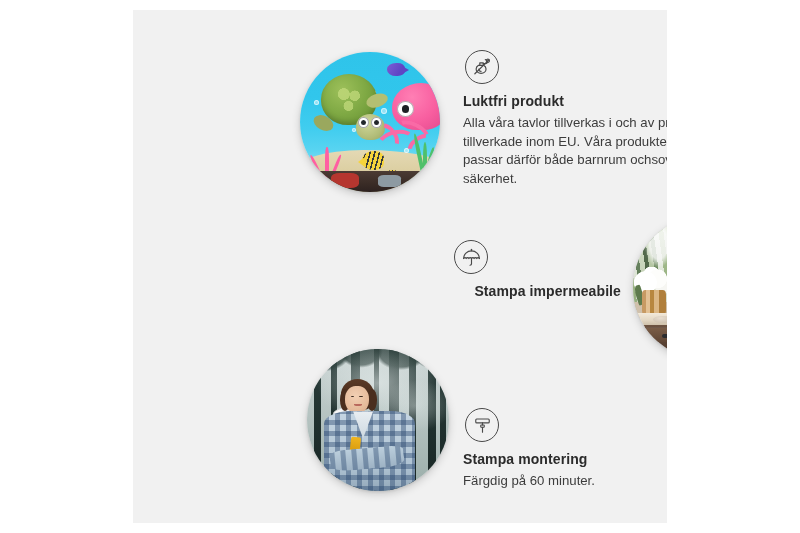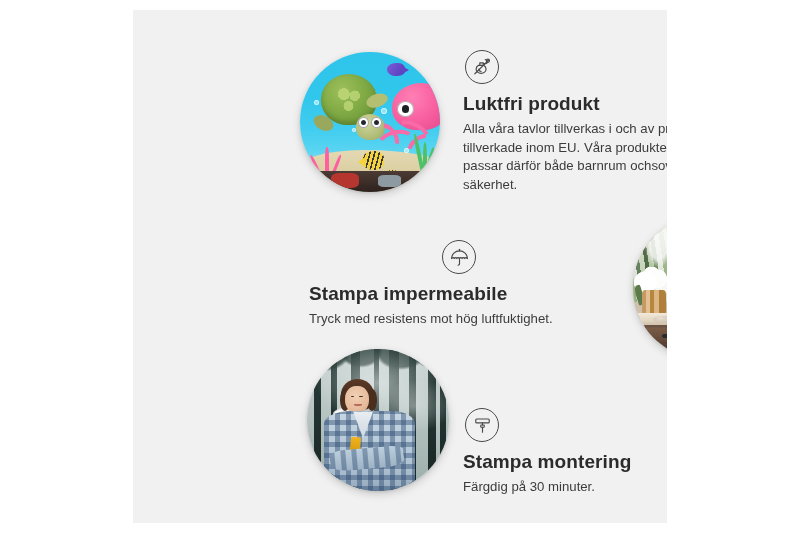--- a/index.html
+++ b/index.html
@@ -354,38 +354,38 @@
   .feature .icon-wrap {
     width: 34px; height: 34px;
     border: 1.4px solid #4a4a4a;
     border-radius: 50%;
     display: flex; align-items: center; justify-content: center;
     margin-bottom: 9px;
   }
   .feature.center .icon-wrap { margin-left: auto; margin-right: auto; }
 
   .feature h3 {
-    font-size: 19px;
+    font-size: 14px;
     font-weight: bold;
     color: #2b2b2b;
     letter-spacing: 0.1px;
     margin-bottom: 5px;
   }
   .feature p {
     font-size: 13.2px;
     line-height: 1.42;
     color: #3c3c3c;
   }
 
   
   #feature-odourfree { left: 330px; top: 40px; width: 300px; text-align: left; }
   #feature-odourfree .icon-wrap { margin-left: 2px; }
 
   
-  #feature-waterproof { left: 176px; top: 230px; width: 300px; text-align: left; }
+  #feature-waterproof { left: 188px; top: 230px; width: 300px; text-align: right; }
 
   
   #feature-mounting { left: 330px; top: 398px; width: 270px; text-align: left; }
   #feature-mounting .icon-wrap { margin-left: 2px; }
 
   svg { display: block; }
 </style>
 </head>
 <body>
 
@@ -463,21 +463,20 @@
       <div class="icon-wrap">
         <svg width="21" height="21" viewBox="0 0 24 24" fill="none" stroke="#4a4a4a" stroke-width="1.3" stroke-linecap="round" stroke-linejoin="round">
           <path d="M3 13.2C3 8.3 7 4.4 12 4.4s9 3.9 9 8.8"></path>
           <path d="M3 13.2c.9-1.5 2.2-1.5 3 0 .9-1.5 2.2-1.5 3 0 .9-1.5 2.2-1.5 3 0 .9-1.5 2.2-1.5 3 0 .9-1.5 2.2-1.5 3 0 .9-1.5 2.2-1.5 3 0"></path>
           <line x1="12" y1="13.2" x2="12" y2="19.2"></line>
           <path d="M12 19.2c0 .9-.8 1.6-1.7 1.6"></path>
           <line x1="12" y1="2.6" x2="12" y2="4.4"></line>
         </svg>
       </div>
       <h3>Stampa impermeabile</h3>
-      <p>Tryck med resistens mot hög luftfuktighet.</p>
     </div>
 
     <div class="photo" id="photo-bathroom">
       <div class="inner">
         <div class="bath-wall"></div>
         <div class="bath-splash"></div>
 
         <div class="bath-flowers"></div>
         <div class="bath-leaf"></div>
         <div class="bath-vase"></div>
@@ -526,17 +525,17 @@
     <div class="feature" id="feature-mounting">
       <div class="icon-wrap">
         <svg width="21" height="21" viewBox="0 0 24 24" fill="none" stroke="#4a4a4a" stroke-width="1.3" stroke-linecap="round" stroke-linejoin="round">
           <rect x="4.3" y="4.6" width="15.4" height="4.4" rx="1.1"></rect>
           <path d="M12 9v2.4"></path>
           <rect x="10" y="11.4" width="4" height="2.6" rx="0.6"></rect>
           <path d="M12 14v5.6"></path>
         </svg>
       </div>
       <h3>Stampa montering</h3>
-      <p>Färgdig på 30 minuter.</p>
+      <p>Färgdig på 60 minuter.</p>
     </div>
 
   </div>
 </div>
 
 </body></html>

